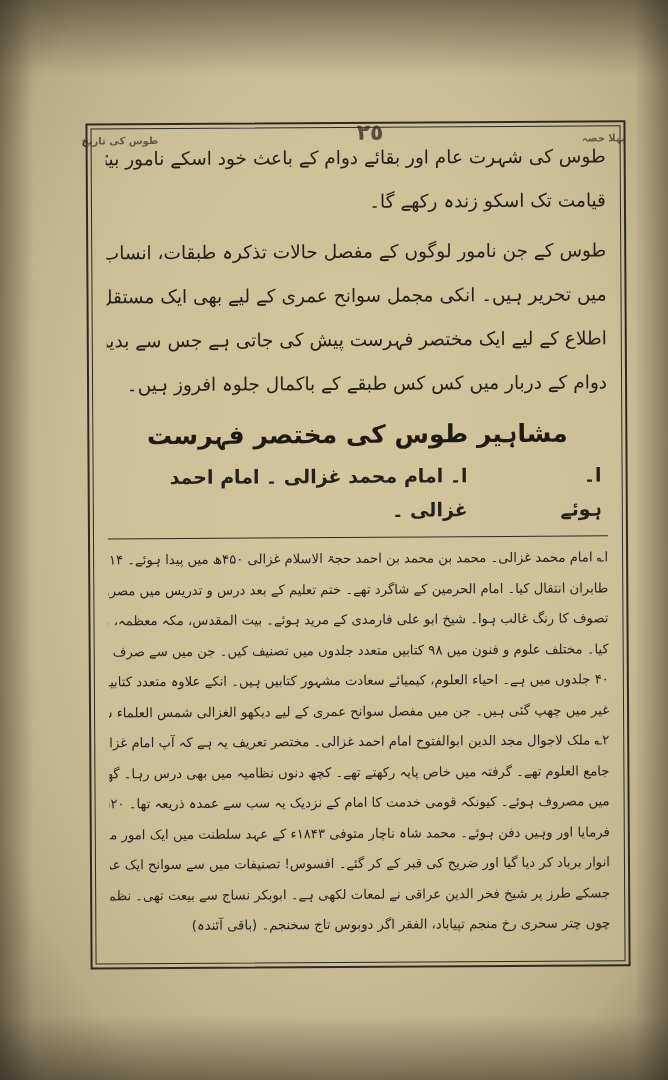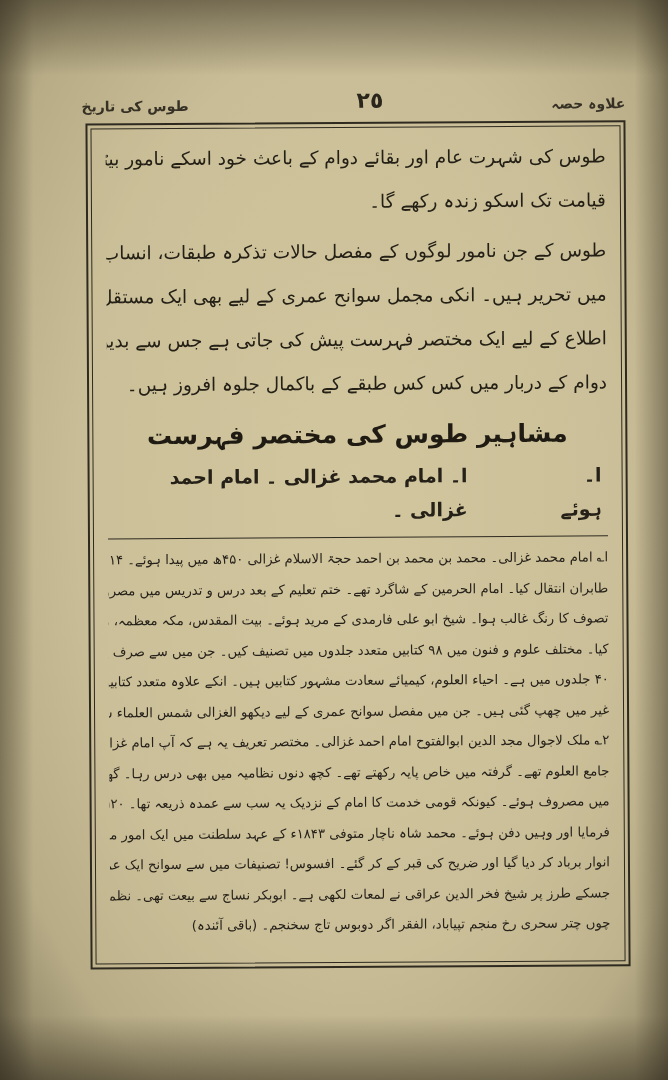--- a/index.html
+++ b/index.html
@@ -23,24 +23,24 @@
     color:#262118;
   }
   
   .header{
     position:absolute;left:84px;top:88px;width:544px;
     display:flex;align-items:flex-end;justify-content:space-between;
     direction:rtl;
     font-size:15px;font-weight:bold;color:#2b261c;
   }
   .header .pageno{
-    font-size:22px;font-weight:bold;letter-spacing:2px;
+    font-size:22px;font-weight:bold;letter-spacing:2px;margin-top:32px;
   }
   .header .side{
-    font-size:14px;opacity:.92;
+    font-size:10px;opacity:.92;
   }
   
   .frame{
     position:absolute;left:88px;top:122px;width:540px;height:846px;
     border:2.5px solid #2e2a20;
     padding:3px;
     box-sizing:border-box;
     background:rgba(210,198,160,.25);
   }
   .frame-inner{
@@ -97,21 +97,21 @@
   }
   .bio-line.last{white-space:normal;text-align:right;}
 </style>
 </head>
 <body>
 
 <div class="photo">
   <div class="sheet">
 
     <div class="header">
-      <span class="side">علاوہ حصہ</span>
+      <span class="side">پہلا حصہ</span>
       <span class="pageno">٢٥</span>
       <span class="side">طوس کی تاریخ</span>
     </div>
 
     <div class="frame">
       <div class="frame-inner">
 
         <div class="blk">
           <div class="main-line">طوس کی شہرت عام اور بقائے دوام کے باعث خود اسکے نامور بیٹے ہیں جنکا فضل و کمال</div>
           <div class="main-line short">قیامت تک اسکو زندہ رکھے گا۔</div>

